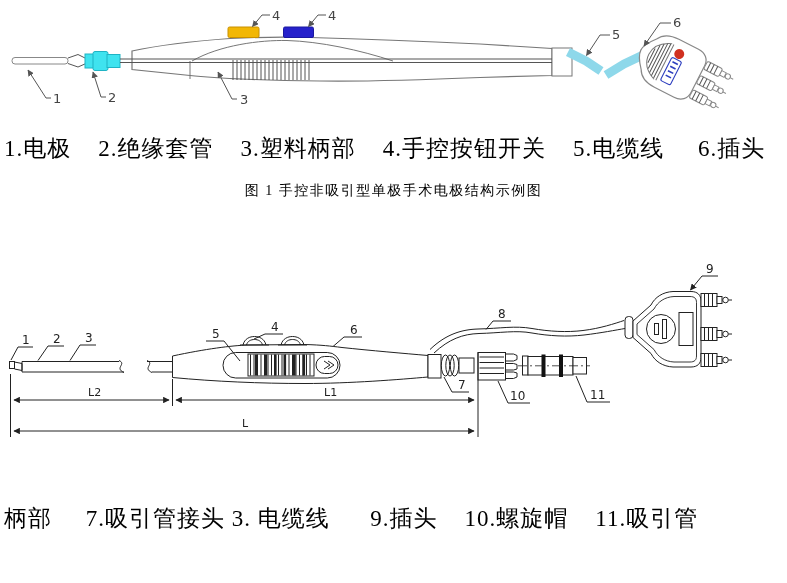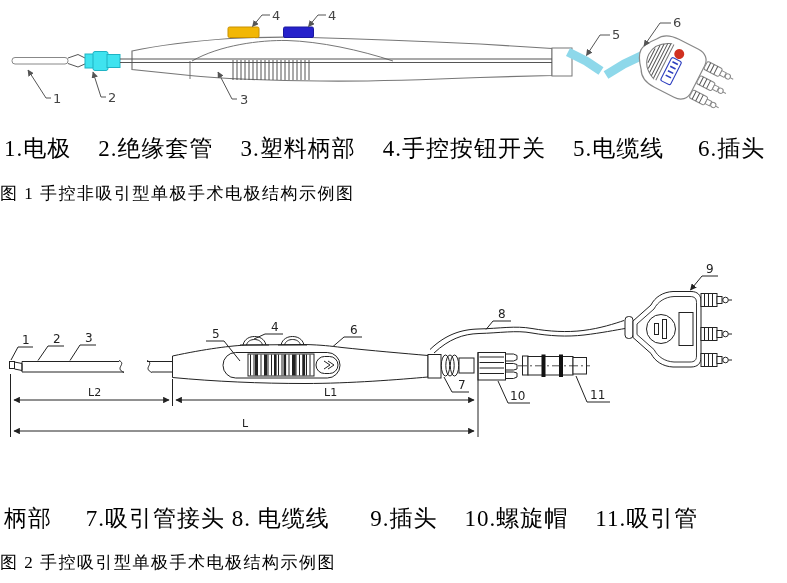--- a/index.html
+++ b/index.html
@@ -1,19 +1,19 @@
 <!DOCTYPE html>
 <html><head>
 <meta charset="utf-8">
 <style>
   html,body{margin:0;padding:0;background:#fff;}
   #page{position:relative;width:787px;height:583px;background:#ffffff;overflow:hidden;
         font-family:"Liberation Serif","DejaVu Serif",serif;color:#000;}
   .legend{position:absolute;white-space:pre;font-size:23px;letter-spacing:1px;line-height:26px;}
-  .caption{position:absolute;width:100%;font-size:17px;letter-spacing:1.5px;}
+  .caption{position:absolute;width:100%;text-align:center;font-size:14px;letter-spacing:1.5px;}
   svg{position:absolute;left:0;}
   .lbl1{font-family:"DejaVu Sans",sans-serif;font-size:13px;fill:#444;}
   .lbl2{font-family:"DejaVu Sans",sans-serif;font-size:12px;fill:#222;}
   .dim{font-family:"DejaVu Sans",sans-serif;font-size:11px;fill:#222;}
   .ln1{stroke:#555;stroke-width:1;fill:none;}
   .ln2{stroke:#222;stroke-width:1;fill:none;}
 </style>
 </head>
 <body>
 
@@ -235,16 +235,15 @@
         <text class="lbl2" x="498" y="318">8</text>
       <path class="ln2" d="M718,276 H702 L690.5,290" marker-end="url(#arr2)"></path>
         <text class="lbl2" x="706" y="273">9</text>
       <path class="ln2" d="M498,381 L508,403 H530"></path>
         <text class="lbl2" x="510" y="400">10</text>
       <path class="ln2" d="M576,376 L587,402 H610"></path>
         <text class="lbl2" x="590" y="399">11</text>
     </g>
   </svg>
 
-  <div class="legend" style="top:506px;left:4px">柄部     7.吸引管接头 8. 电缆线      9.插头    10.螺旋帽    11.吸引管</div>
-  <div class="caption" style="top:551px">图 2  手控吸引型单极手术电极结构示例图</div>
+  <div class="legend" style="top:506px;left:4px">柄部     7.吸引管接头 3. 电缆线      9.插头    10.螺旋帽    11.吸引管</div>
 
 </div>
 
 </body></html>

